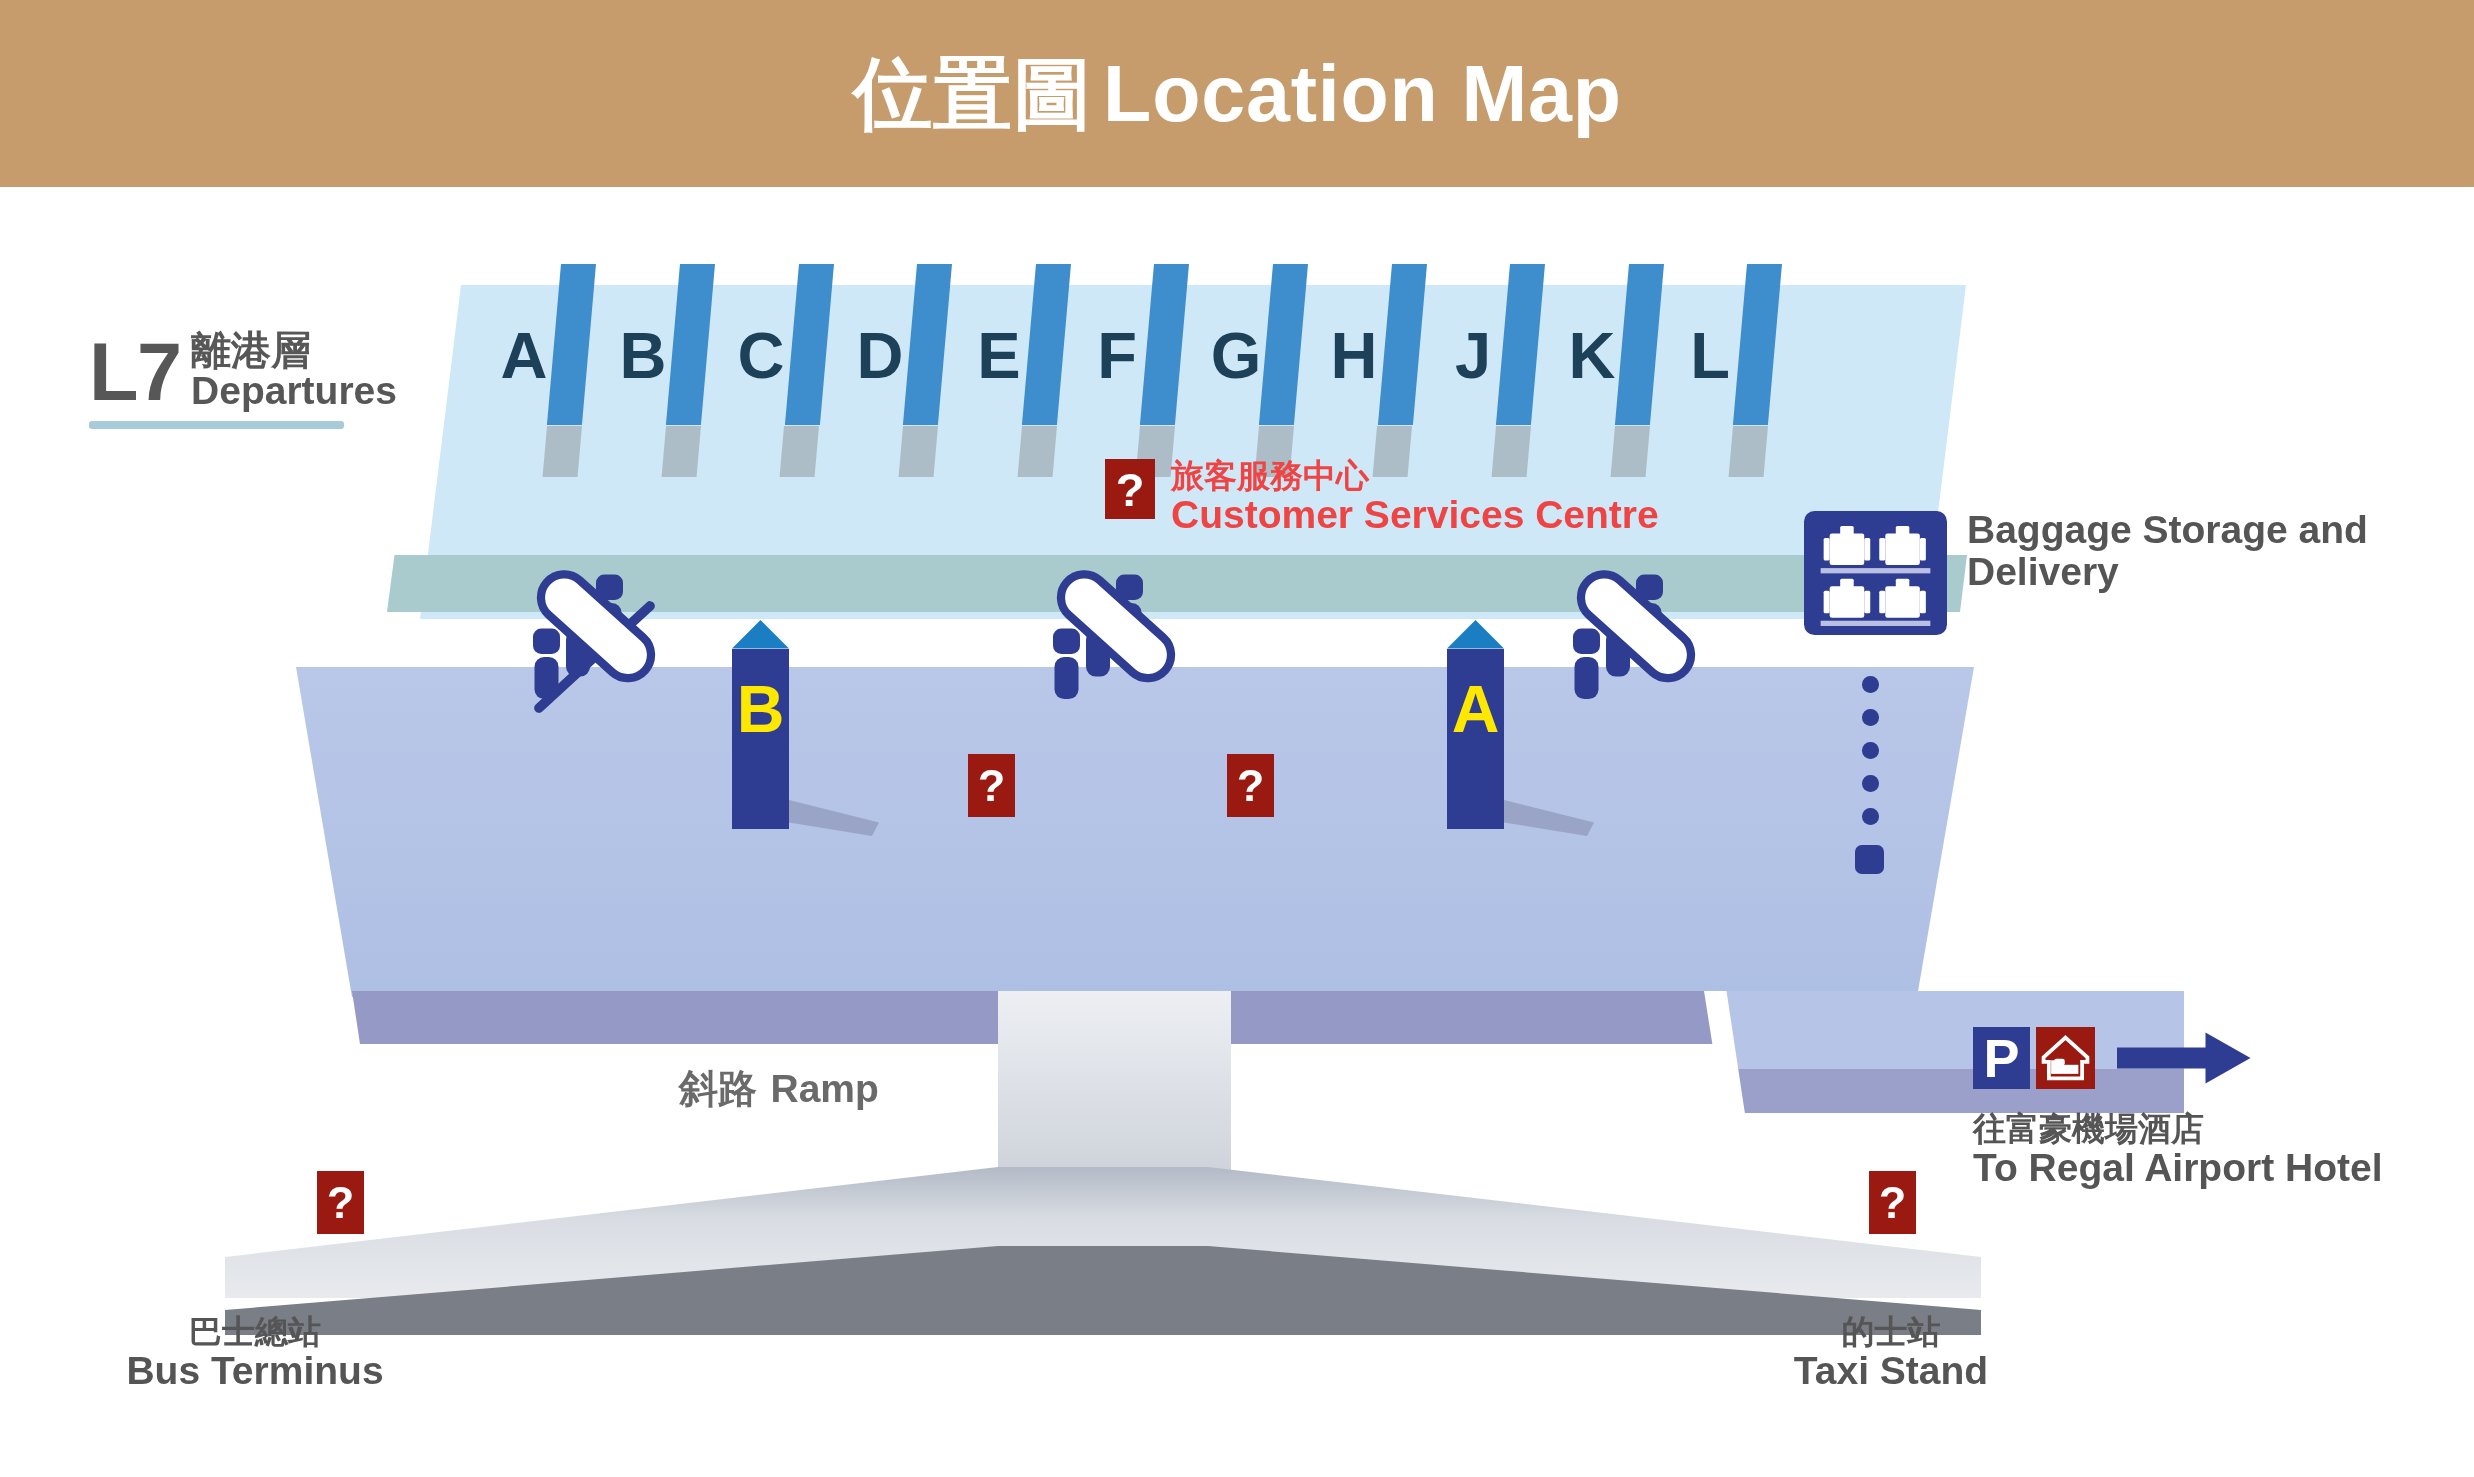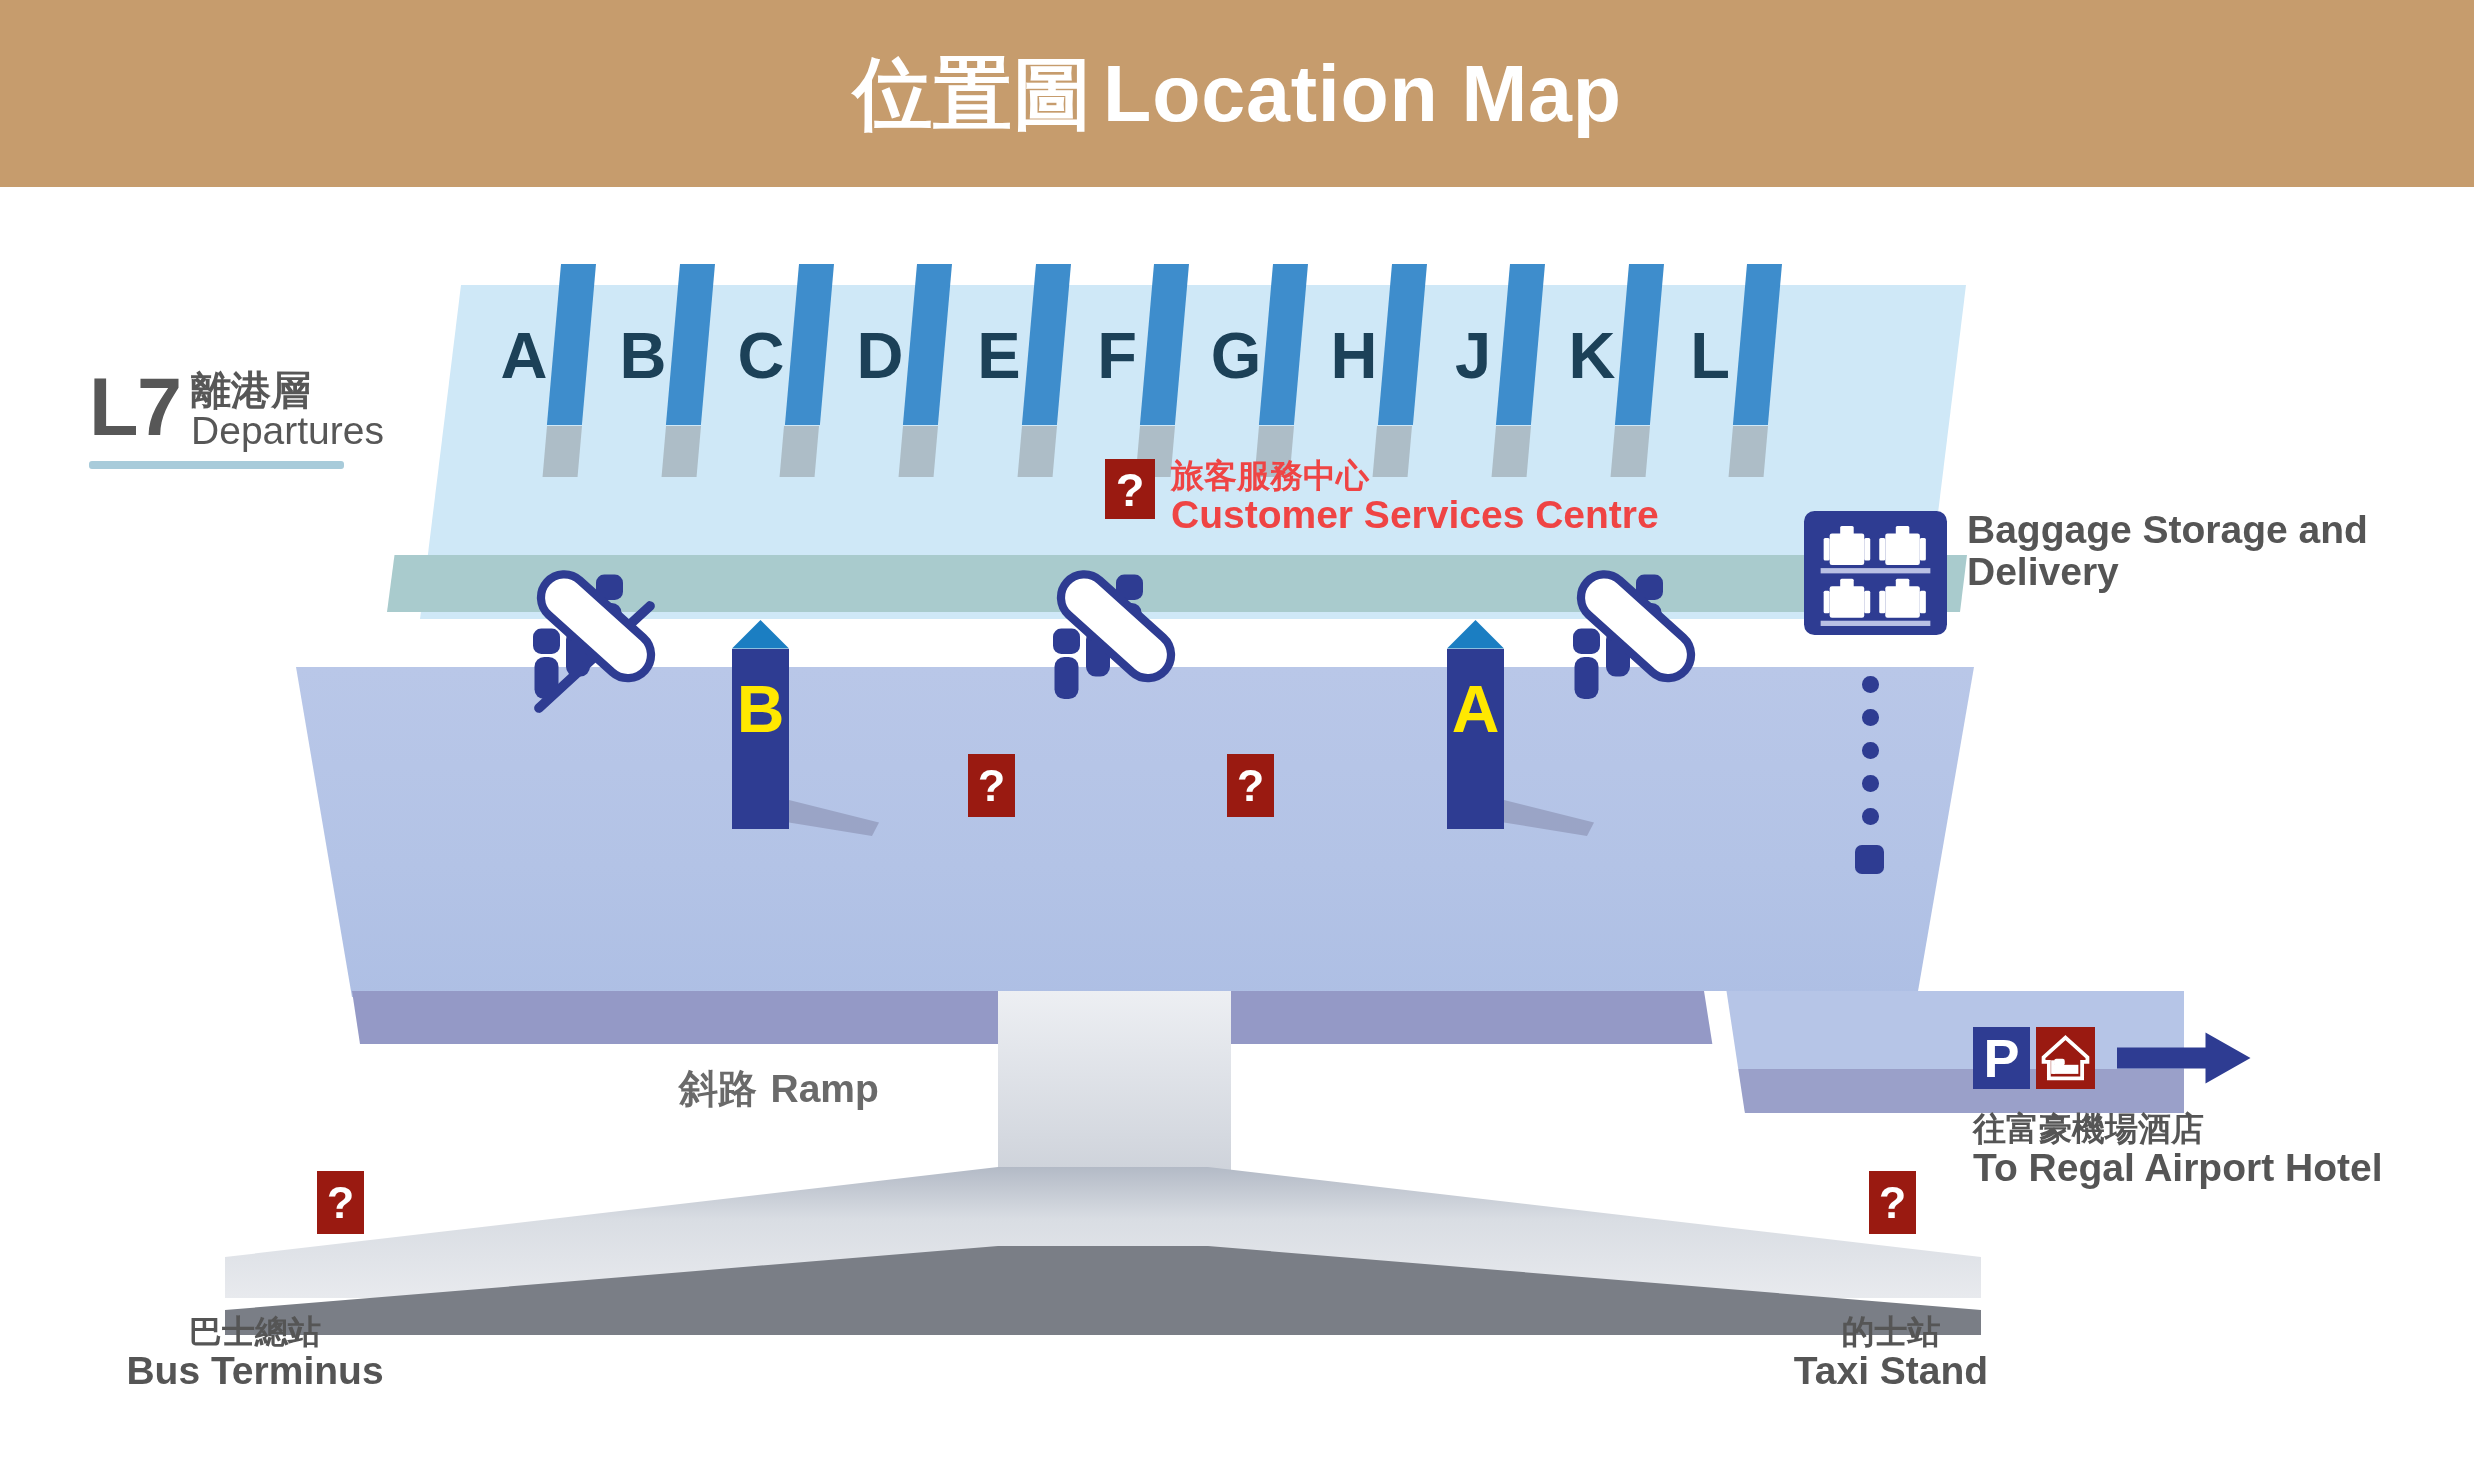--- a/index.html
+++ b/index.html
@@ -33,42 +33,42 @@
     font-size: 79px;
     font-weight: bold;
     letter-spacing: 0.8px;
     line-height: 1;
     white-space: nowrap;
   }
   #header-title .en { margin-left: 10.5px; }
 
   
   .floor-label { position: absolute; }
-  .floor-row { display: flex; align-items: flex-start; margin-top: 40px; }
+  .floor-row { display: flex; align-items: center; }
   .floor-code {
     font-size: 81px;
     font-weight: bold;
     color: #575757;
     line-height: 0.92;
     letter-spacing: -1.5px;
   }
   .floor-names {
     margin-left: 10.5px;
     padding-bottom: 4.5px;
   }
   .floor-zh {
     font-size: 40px;
     font-weight: bold;
     color: #575757;
     line-height: 1.02;
     white-space: nowrap;
   }
   .floor-en {
     font-size: 39px;
-    font-weight: normal;
+    font-weight: bold;
     color: #575757;
     line-height: 1.02;
     white-space: nowrap;
   }
   .floor-rule {
     height: 8.3px;
     border-radius: 3px;
     margin-top: 6px;
   }
   #l7-label { left: 89px; top: 330px; }

